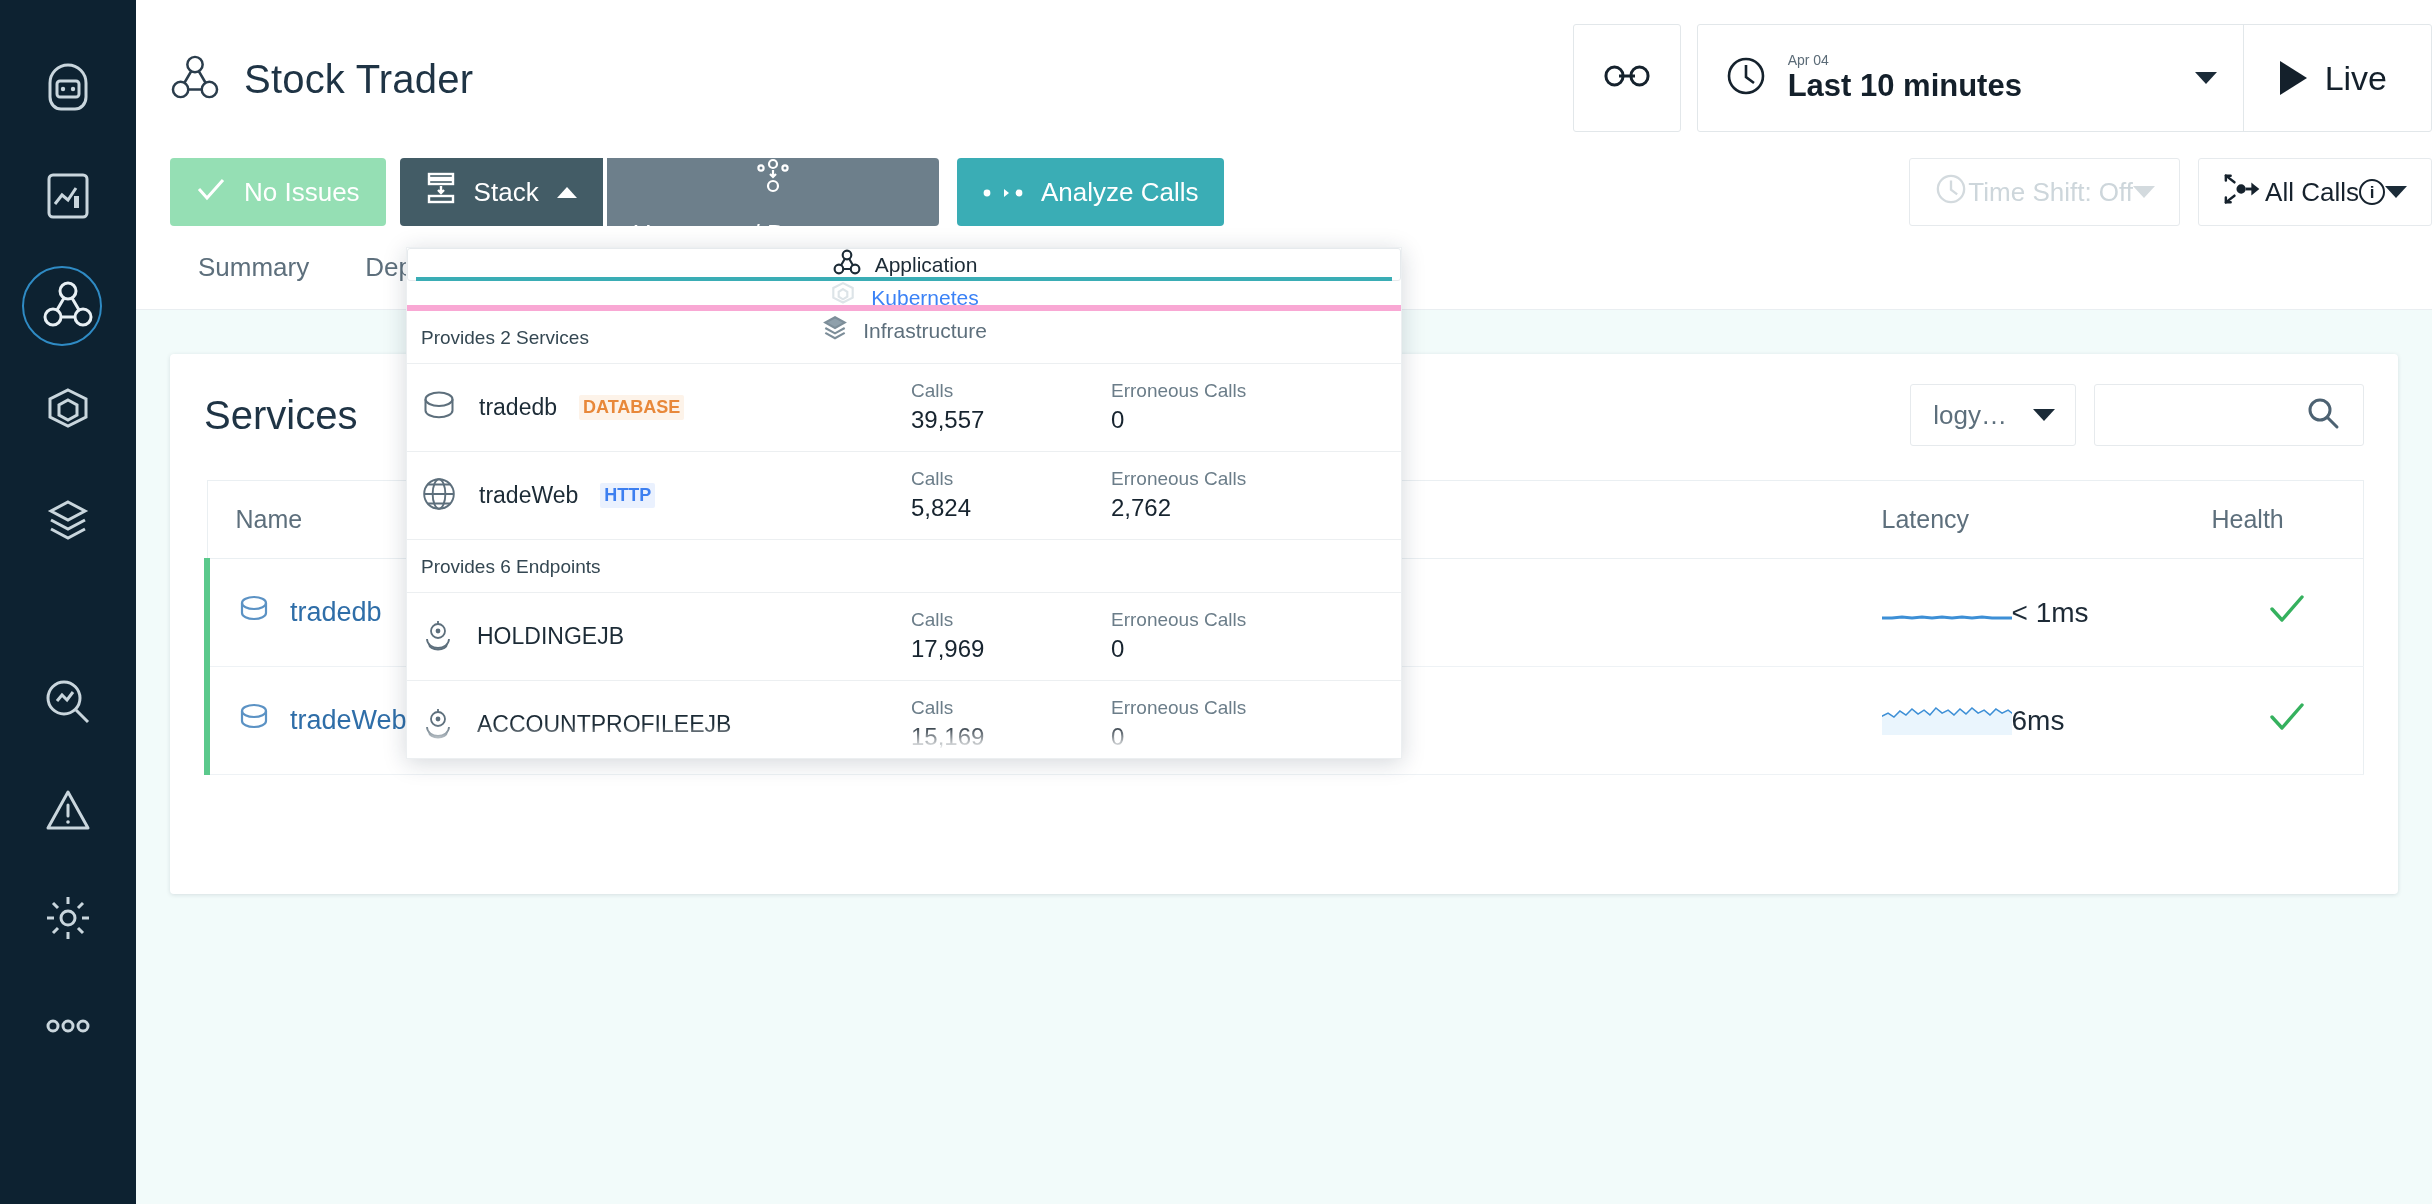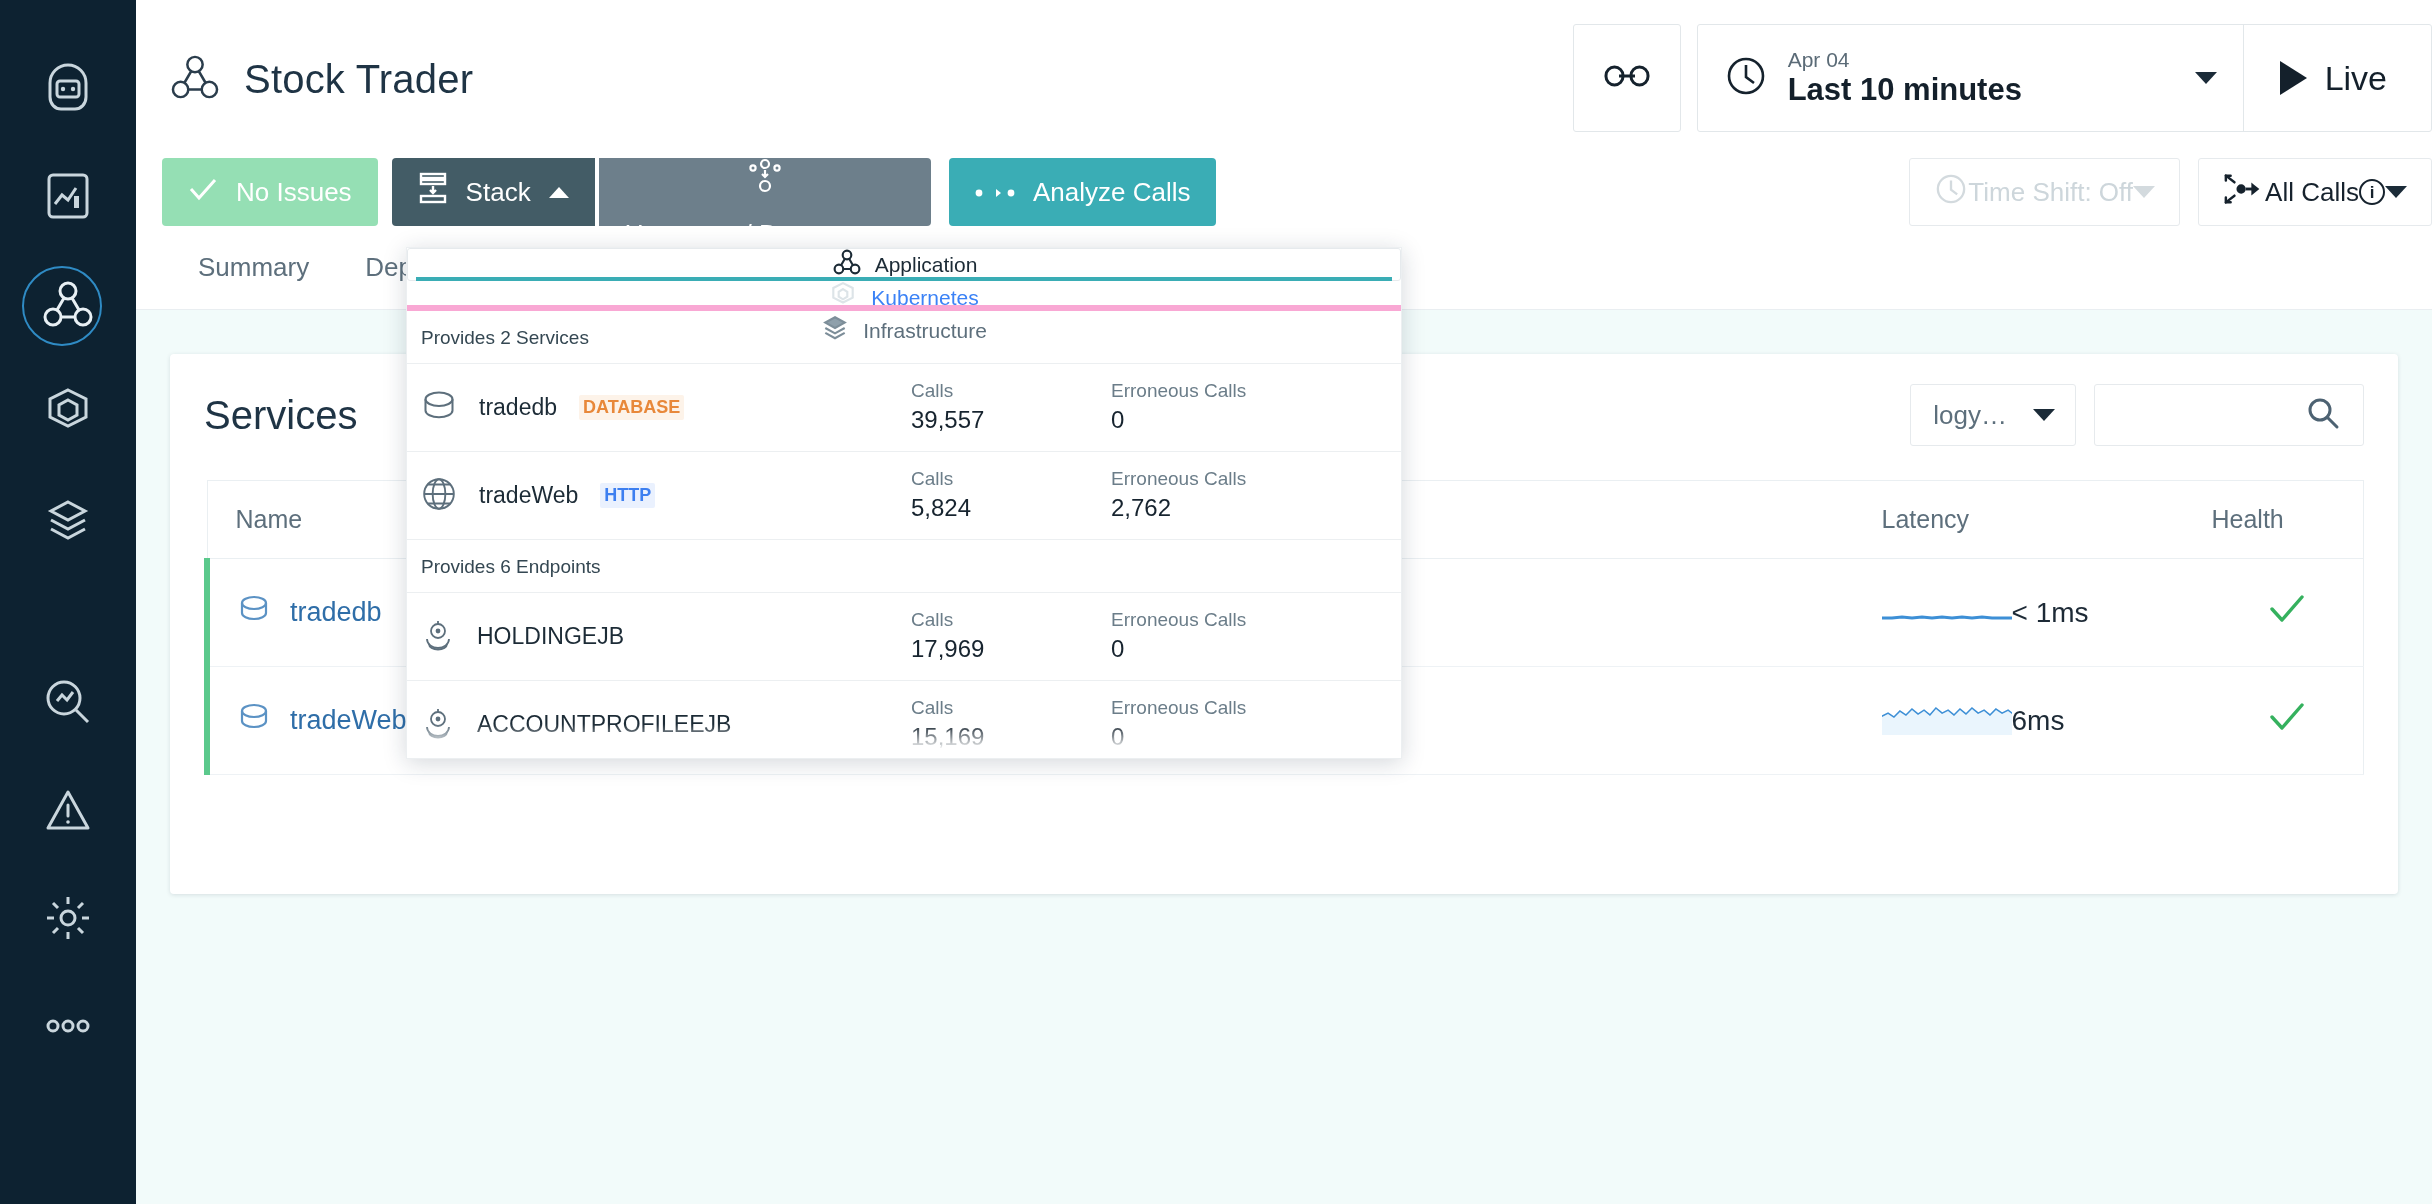--- a/index.html
+++ b/index.html
@@ -54,21 +54,21 @@
   }
   .timebox {
     display: flex; align-items: stretch;
     border: 1px solid #e2e7ea; border-radius: 3px; background: #fff;
   }
   .timebox .tsel {
     display: flex; align-items: center; gap: 20px; padding: 0 26px 0 26px;
     min-width: 545px;
   }
   .tstack { display: flex; flex-direction: column; justify-content: center; line-height: 1.15; }
-  .tstack .d1 { font-size: 21px; color: #5b6b77; }
+  .tstack .d1 { font-size: 14px; color: #5b6b77; }
   .tstack .d2 { font-size: 31px; color: #14202b; font-weight: 700; }
   .caret-dn {
     width: 0; height: 0; border-left: 11px solid transparent;
     border-right: 11px solid transparent; border-top: 12px solid #1b2b38;
   }
   .caret-up {
     width: 0; height: 0; border-left: 10px solid transparent;
     border-right: 10px solid transparent; border-bottom: 11px solid #ffffff;
   }
   .caret-dn.wt { border-top-color: #ffffff; }
@@ -80,21 +80,21 @@
   }
   .live .lb { font-size: 34px; color: #14202b; font-weight: 400; }
   .play {
     width: 0; height: 0; border-top: 17px solid transparent;
     border-bottom: 17px solid transparent; border-left: 27px solid #14202b;
   }
 
   
   .tbar {
     height: 68px; display: flex; align-items: stretch;
-    padding-left: 26px; gap: 0; position: relative;
+    padding-left: 34px; gap: 0; position: relative;
   }
   .btn {
     display: flex; align-items: center; gap: 18px;
     padding: 0 26px; border-radius: 4px; font-size: 26px;
     height: 68px; white-space: nowrap;
   }
   .btn-green { background: #95dfb4; color: #ffffff; }
   .btn-dark  { background: #435c66; color: #ffffff; border-radius: 4px 0 0 4px; }
   .btn-grey  { background: #6d7f8b; color: #ffffff; border-radius: 0 4px 4px 0; margin-left: 4px; flex-direction: column; }
   .btn-teal  { background: #3aadb5; color: #ffffff; margin-left: 18px; }

